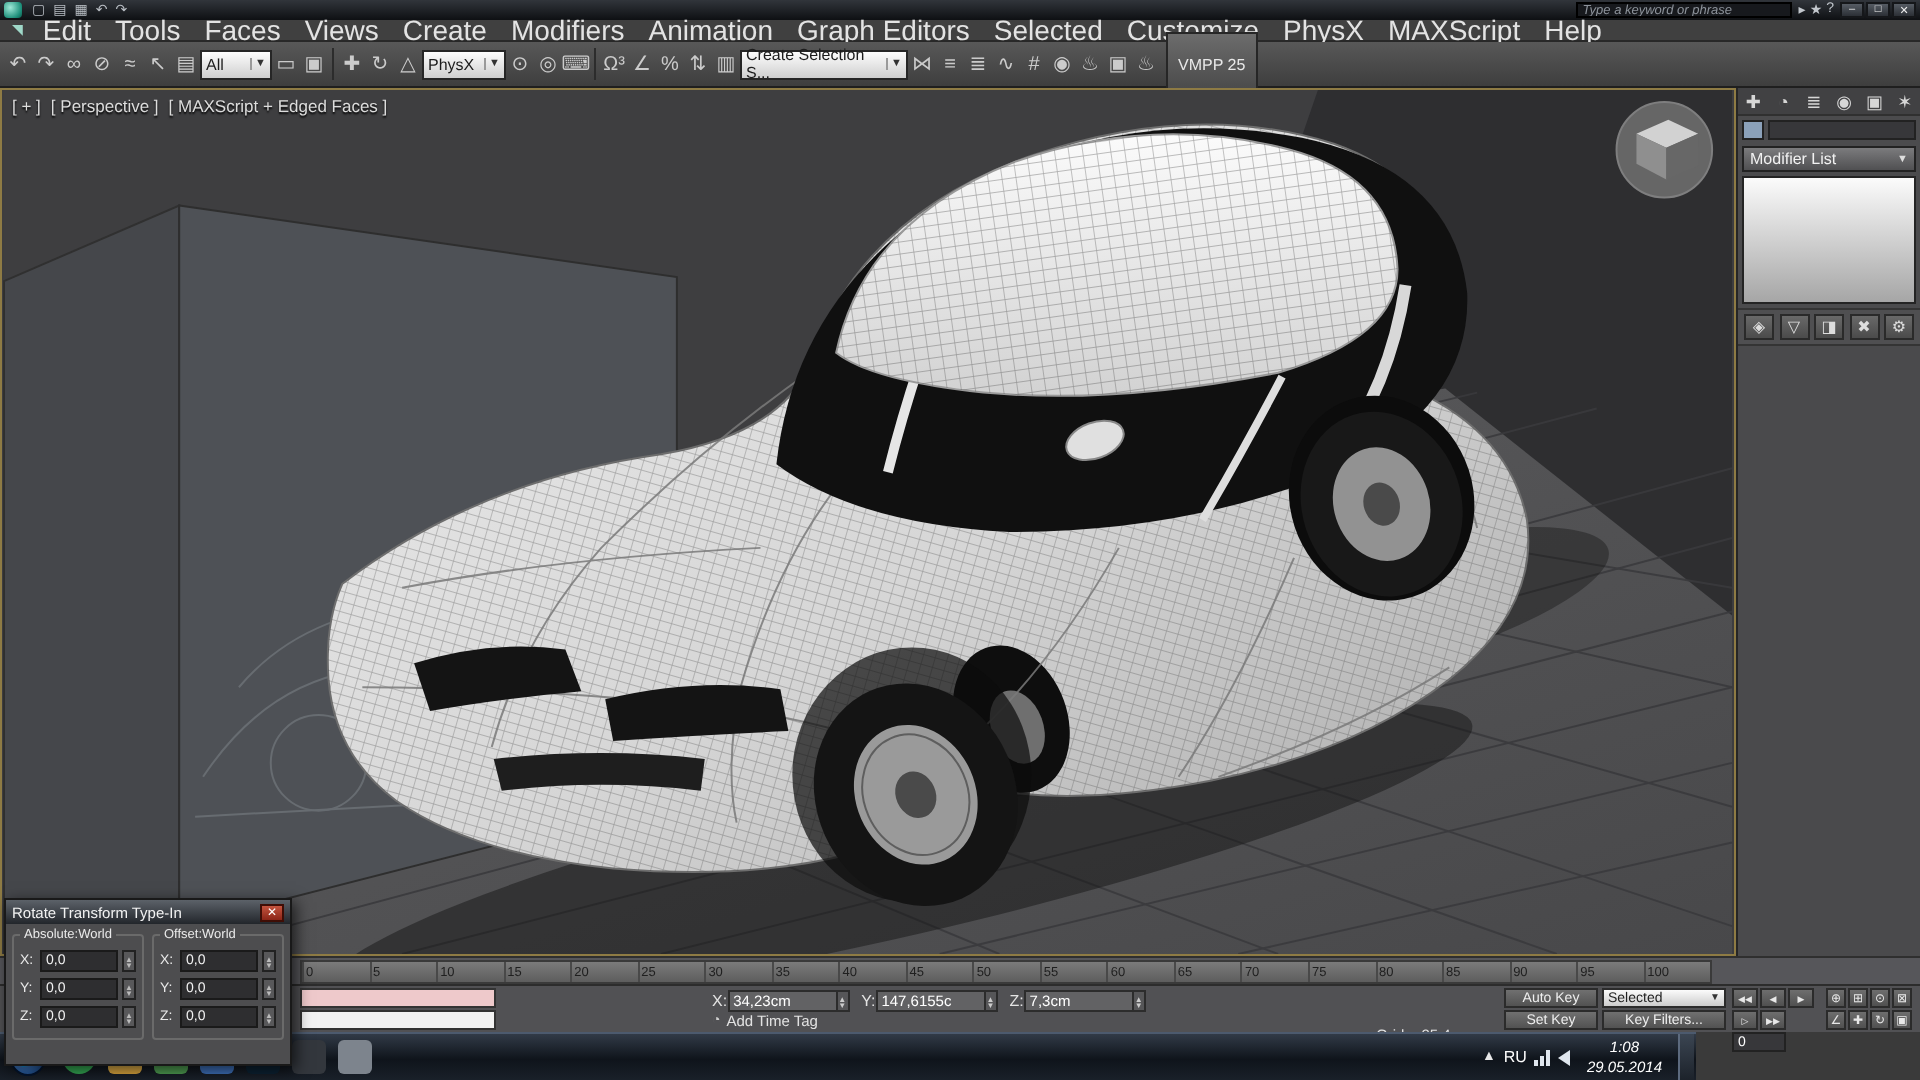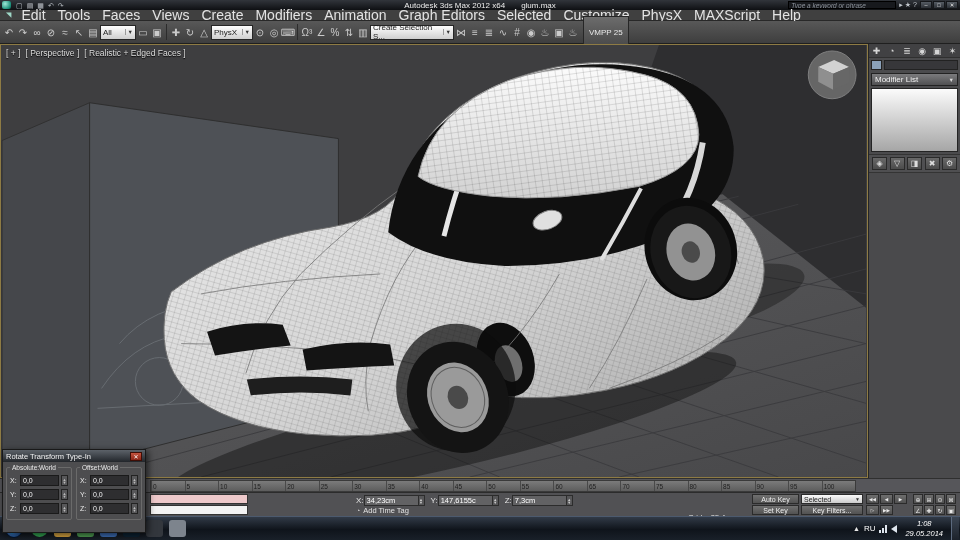--- a/index.html
+++ b/index.html
@@ -118,21 +118,21 @@
     background:linear-gradient(#6e6e6e,#505050); border:1px solid #2b2b2b;
     color:#e8e8e8; font-size:4.5px; }
   #frame-field { width:27px; height:10px; background:#37373a; border:1px solid #222;
     color:#fff; font-size:7px; display:flex; align-items:center; padding:0 2px; }
   #viewnav { left:913px; top:1px; width:45px; display:flex; flex-wrap:wrap; gap:1px; position:absolute; }
   .nav-btn { width:10px; height:10px; display:flex; align-items:center; justify-content:center;
     background:linear-gradient(#6e6e6e,#505050); border:1px solid #2b2b2b;
     color:#e8e8e8; font-size:6px; }
 
   
-  #taskbar { left:0; top:516px; width:960px; height:24px;
+  #taskbar { left:0; top:516px; width:848px; height:24px;
     background:linear-gradient(#313a47,#0f141b 55%,#192029);
     border-top:1px solid #4c5a6e; display:flex; align-items:center;justify-content:space-between; }
   #start-orb { width:18px; height:18px; border-radius:50%; margin:0 5px; flex:none;
     background:radial-gradient(circle at 35% 30%, #b9dcff, #3873bd 55%, #0a2d60);
     border:1px solid #04152e; display:flex; align-items:center; justify-content:center; }
   #orb-flag { width:8px; height:8px; border-radius:1px; transform:rotate(-8deg);
     background:conic-gradient(#f35325 0 25%, #81bc06 0 50%, #05a6f0 0 75%, #ffba08 0); }
   .task-icon { width:17px; height:17px; margin:0 3px; flex:none; border-radius:3px;
     display:flex; align-items:center; justify-content:center; font-size:8px; font-weight:bold; }
   #tray { margin-left:auto; display:flex; align-items:center; gap:4px; padding-right:1px; }
@@ -176,23 +176,20 @@
   <div id="titlebar" class="abs">
     <div id="app-logo"></div>
     <div style="display:flex">
 
     <span class="qat-icon">▢</span>
         <span class="qat-icon">▤</span>
         <span class="qat-icon">▦</span>
         <span class="qat-icon">↶</span>
         <span class="qat-icon">↷</span>
       </div>
-    <div id="tb-title">
-      <span>Autodesk 3ds Max 2012 x64</span><span>glum.max</span>
-    </div>
     <div id="tb-right">
       <input id="search-input" placeholder="Type a keyword or phrase" style="">
       <div style="display:flex">
 
       <span class="ic-icon">▸</span>
           <span class="ic-icon">★</span>
           <span class="ic-icon">?</span>
         </div>
       <div style="display:flex;gap:1px">
 
@@ -407,21 +404,21 @@
         <circle cx="834" cy="30" r="24" fill="#707070" opacity="0.85" stroke="#8d8d8d"></circle>
         <polygon points="820,22 836,15 851,22 835,29" fill="#d2d2d2"></polygon>
         <polygon points="820,22 835,29 835,45 820,37" fill="#8f8f8f"></polygon>
         <polygon points="835,29 851,22 851,38 835,45" fill="#676767"></polygon>
       </g>
     </svg>
 
     <div id="vp-label">
       <span>[ + ]</span>
       <span>[ Perspective ]</span>
-      <span>[ Realistic + Edged Faces ]</span>
+      <span>[ MAXScript + Edged Faces ]</span>
     </div>
   </div>
 
   <div id="sidepanel" class="abs">
     <div id="panel-tabs">
 
     <span class="panel-tab">✚</span>
         <span class="panel-tab">◔</span>
         <span class="panel-tab">≣</span>
         <span class="panel-tab">◉</span>

